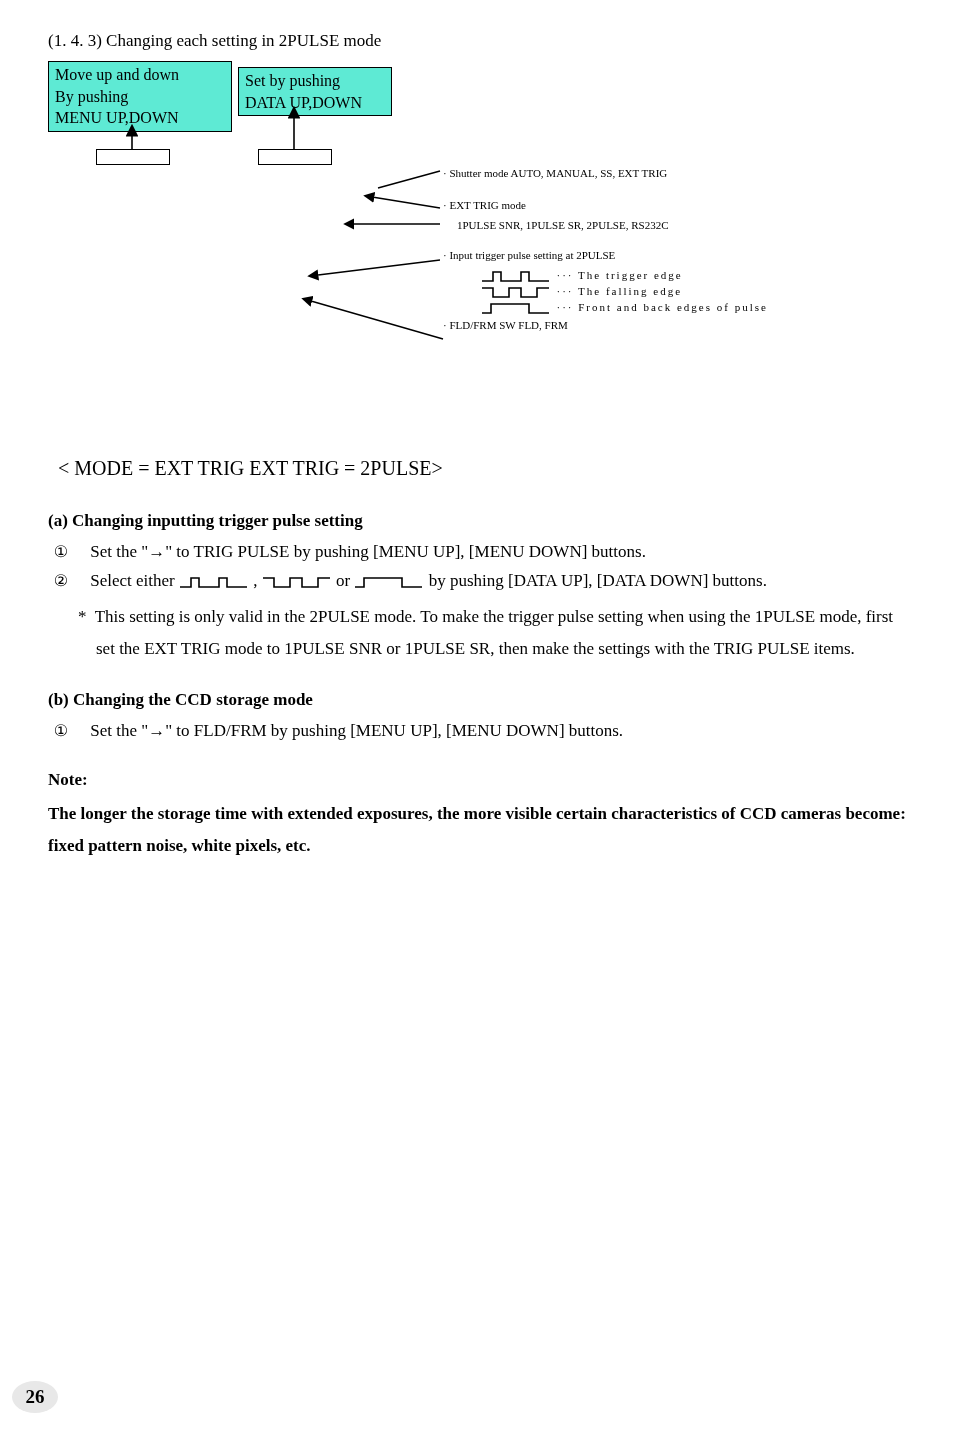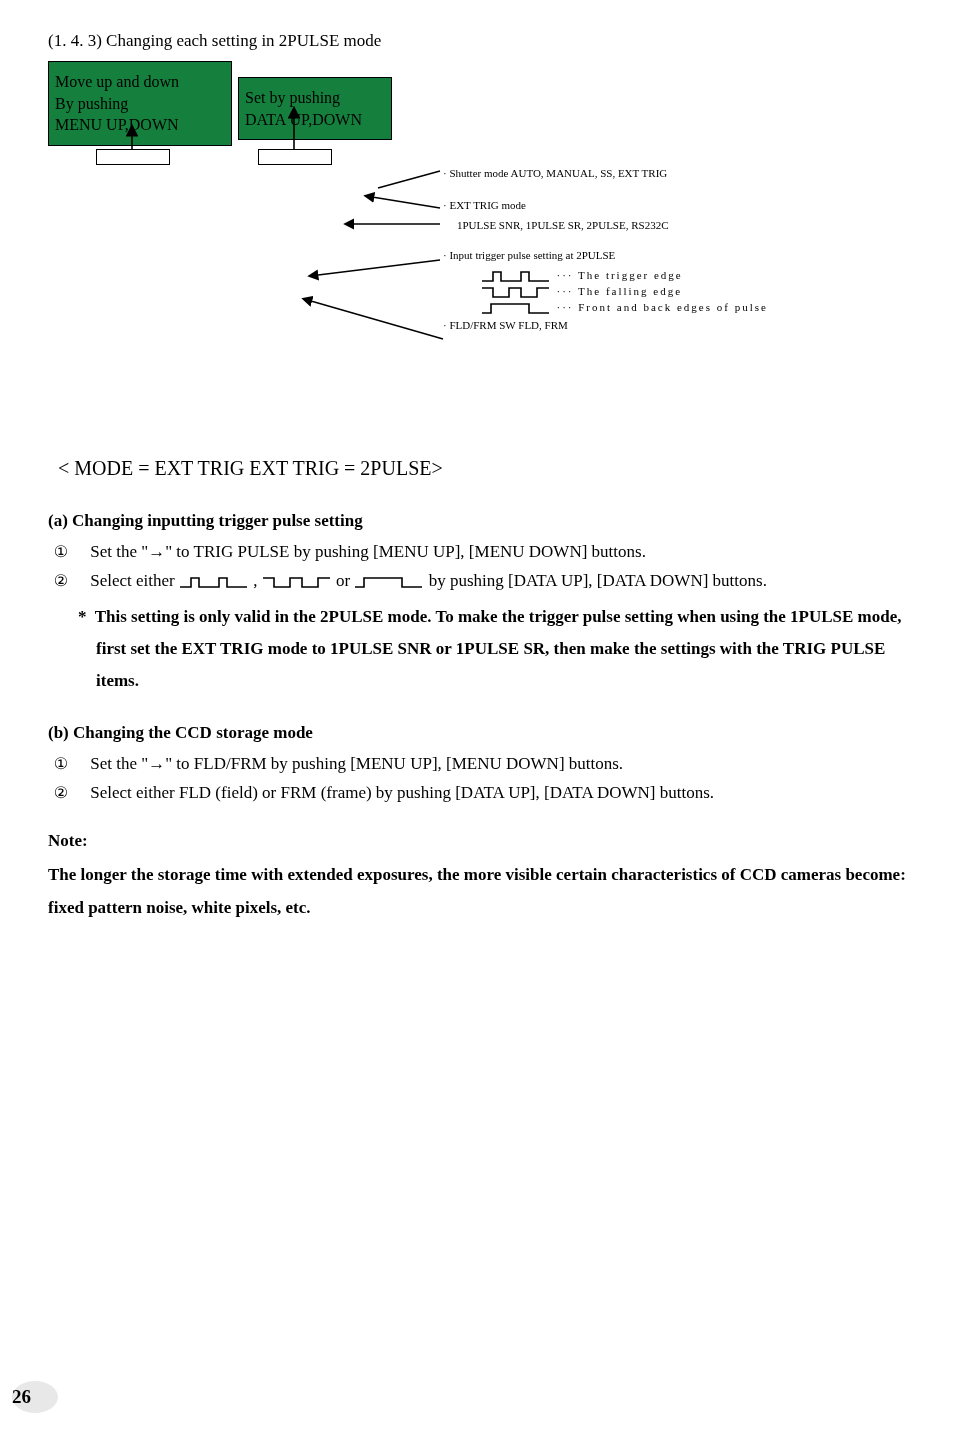--- a/index.html
+++ b/index.html
@@ -1,44 +1,44 @@
 <!DOCTYPE html>
 <html><head>
 <meta charset="utf-8">
 <style>
   html,body{margin:0;padding:0;background:#fff;color:#000;font-family:"Times New Roman",serif}
   .page{width:954px;min-height:1431px;position:relative;padding:30px 48px 0 48px;box-sizing:border-box;font-size:17px;line-height:1.35}
   .h1{font-weight:normal;margin-bottom:8px}
   
   .diag{position:relative;height:390px}
-  .calloutA,.calloutB{position:absolute;border:1.5px solid #000;padding:9px 6px;font-size:16px;background:#15803d}
+  .calloutA,.calloutB{position:absolute;border:1.5px solid #000;padding:2px 6px;font-size:16px;background:#5eead4}
   .calloutA{left:0;top:0;width:170px}
-  .calloutB{left:190px;top:16px;width:140px}
+  .calloutB{left:190px;top:6px;width:140px}
   .screen{position:absolute;left:20px;top:100px;width:345px;height:240px;border:1.5px solid #000;font-family:"Courier New",monospace;font-size:16px;padding:10px 12px;box-sizing:border-box;line-height:1.55}
   .screen .row{white-space:pre}
   .tiny-rect{position:absolute;border:1.5px solid #000;background:#fff}
   
   .pulse{display:inline-block;vertical-align:middle}
   .pulse svg{display:block}
   
   .rside{position:absolute;left:395px;top:105px;font-size:11px;line-height:1.45}
   .rside .item{margin-bottom:4px}
   .rside .sub{padding-left:38px}
   .rside .dots{letter-spacing:2px}
   
   .ov{position:absolute;left:0;top:0;pointer-events:none}
   
   .cap{margin:4px 0 28px 10px;font-size:20px}
   .secHead{font-weight:bold;margin:0 0 8px 0}
   .li{padding-left:30px;text-indent:-30px;margin:4px 0 6px 18px}
   .circ{display:inline-block;width:20px;text-align:center;font-size:16px}
   .note{font-weight:bold;margin:26px 0 6px 0}
-  .star{padding-left:30px;text-indent:-18px;margin:8px 0 0 18px;font-weight:bold;line-height:1.9}
+  .star{padding-left:30px;text-indent:-18px;margin:8px 0 0 18px;font-weight:normal;line-height:1.9}
   .noteBody{font-weight:bold;line-height:1.9}
-  .pgnum{position:absolute;left:12px;bottom:18px;background:#e8e8e8;border-radius:50%;width:46px;height:32px;text-align:left;font-weight:bold;font-size:19px;line-height:32px}
+  .pgnum{position:absolute;left:12px;bottom:18px;background:#e8e8e8;border-radius:50%;width:46px;height:32px;text-align:center;font-weight:bold;font-size:19px;line-height:32px}
   .sec{margin-bottom:24px}
 </style>
 </head>
 <body>
 
 <div class="page">
 
   <div class="h1">(1. 4. 3)  Changing each setting in 2PULSE mode</div>
 
   <div class="diag">
@@ -132,24 +132,20 @@
       <span>This setting is only valid in the 2PULSE mode. To make the trigger pulse setting when using the 1PULSE mode, first set the EXT TRIG mode to 1PULSE SNR or 1PULSE SR, then make the settings with the TRIG PULSE items.</span>
     </div>
   </div>
 
   <div class="sec">
     <div class="secHead">(b) Changing the CCD storage mode</div>
     <div class="li">
       <span class="circ">①</span>
       <span>Set the "→" to FLD/FRM by pushing [MENU UP], [MENU DOWN] buttons.</span>
     </div>
-    <div class="li">
-      <span class="circ">②</span>
-      <span>Select either FLD (field) or FRM (frame) by pushing [DATA UP], [DATA DOWN] buttons.</span>
-    </div>
   </div>
 
   <div>
     <div class="note">Note:</div>
     <div class="noteBody">The longer the storage time with extended exposures, the more visible certain characteristics of CCD cameras become: fixed pattern noise, white pixels, etc.</div>
   </div>
 
   <div class="pgnum">26</div>
 </div>
 

